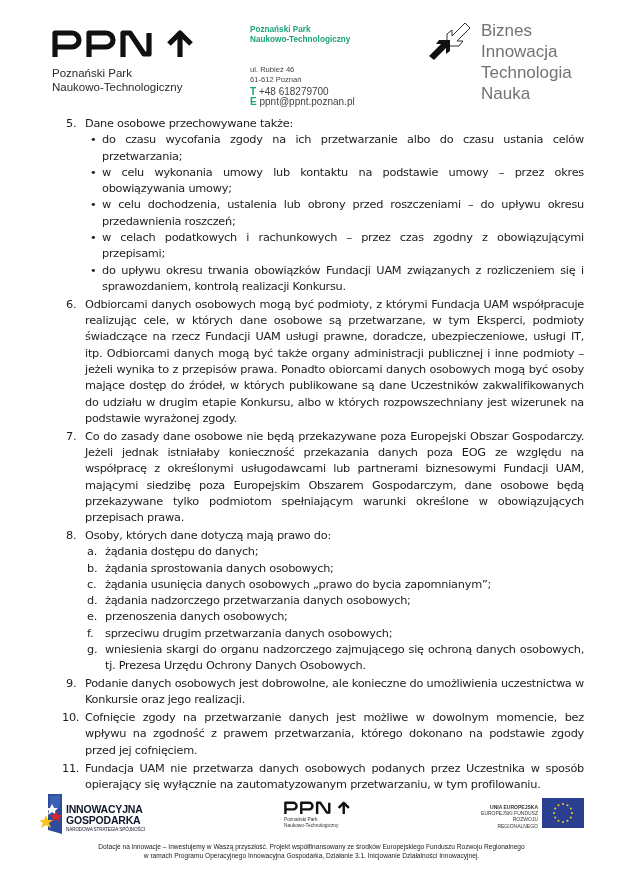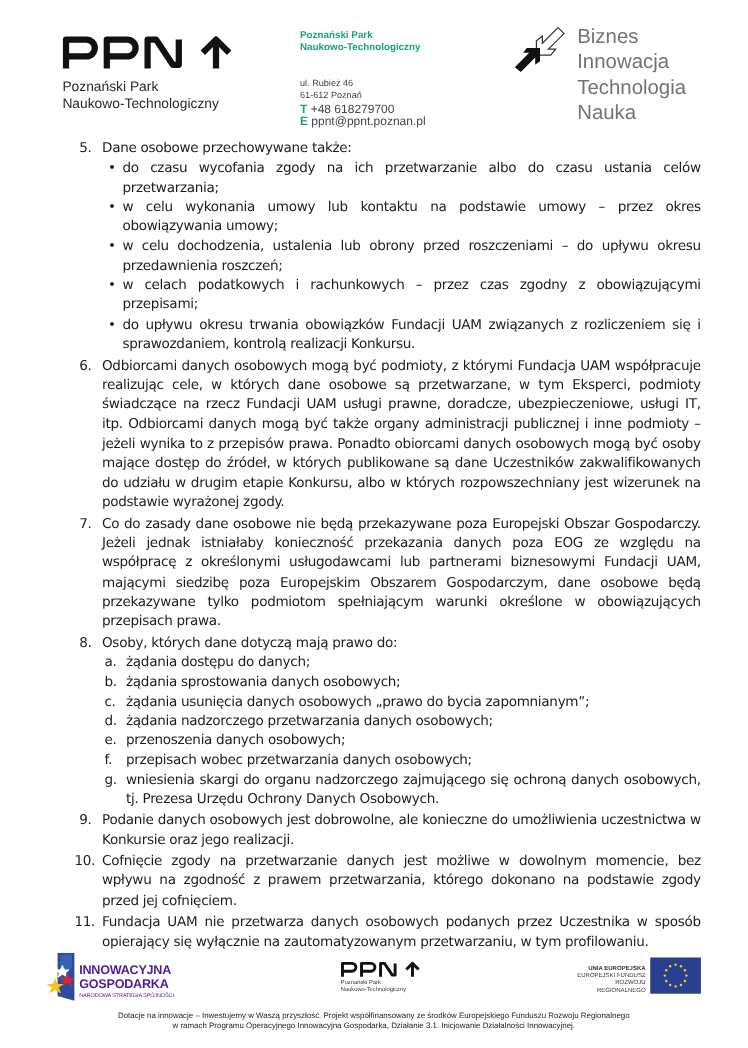--- a/index.html
+++ b/index.html
@@ -31,21 +31,21 @@
   .bullets li { position: relative; padding-left: 17px; text-align: justify; }
   .bullets li .dot { position: absolute; left: 5px; top: 0; }
   .alpha { margin: 0; padding: 0; list-style: none; }
   .alpha li { position: relative; padding-left: 20px; text-align: justify; }
   .alpha li .al { position: absolute; left: 2px; top: 0; }
 
   
   .footer { position: absolute; left: 0; top: 786px; width: 623px; height: 87px; }
   .ig-logo { position: absolute; left: 36px; top: 8px; width: 120px; height: 40px; }
   .ig-flag { position: absolute; left: 0; top: 0; }
-  .ig-text { position: absolute; left: 30px; top: 10px; font-family: "Liberation Sans", sans-serif; color: #4c1d95; }
+  .ig-text { position: absolute; left: 30px; top: 10px; font-family: "Liberation Sans", sans-serif; color: #0f172a; }
   .ig-text .l1 { font-size: 10.5px; font-weight: bold; line-height: 11px; letter-spacing: -0.2px; }
   .ig-text .l3 { font-size: 4.6px; line-height: 7px; letter-spacing: -0.1px; }
   .ppnt-small { position: absolute; left: 284px; top: 14px; }
   .ppnt-small-sub { position: absolute; left: 284px; top: 31px; font-family: "Liberation Sans", sans-serif;
                     font-size: 4.8px; line-height: 6px; color: #333; }
   .eu-text { position: absolute; left: 478px; top: 18px; width: 60px; text-align: right;
              font-family: "Liberation Sans", sans-serif; font-size: 5px; line-height: 6.2px; color: #333; }
   .eu-text .b { font-weight: bold; }
   .eu-flag { position: absolute; left: 542px; top: 12px; width: 42px; height: 30px; background: #2a3f8f; }
   .footer-note { position: absolute; left: 0; top: 56px; width: 623px; text-align: center;
@@ -128,21 +128,21 @@
 
   <div class="item">
     <span class="num">8.</span>
     <span class="txt">Osoby, których dane dotyczą mają prawo do:</span>
     <ol class="alpha">
       <li><span class="al">a.</span><span>żądania dostępu do danych;</span></li>
       <li><span class="al">b.</span><span>żądania sprostowania danych osobowych;</span></li>
       <li><span class="al">c.</span><span>żądania usunięcia danych osobowych „prawo do bycia zapomnianym”;</span></li>
       <li><span class="al">d.</span><span>żądania nadzorczego przetwarzania danych osobowych;</span></li>
       <li><span class="al">e.</span><span>przenoszenia danych osobowych;</span></li>
-      <li><span class="al">f.</span><span>przepisach wobec przetwarzania danych osobowych;</span></li>
+      <li><span class="al">f.</span><span>sprzeciwu drugim przetwarzania danych osobowych;</span></li>
       <li><span class="al">g.</span><span>wniesienia skargi do organu nadzorczego zajmującego się ochroną danych osobowych, tj. Prezesa Urzędu Ochrony Danych Osobowych.</span></li>
     </ol>
   </div>
 
   <div class="item">
     <span class="num">9.</span>
     <span class="txt">Podanie danych osobowych jest dobrowolne, ale konieczne do umożliwienia uczestnictwa w Konkursie oraz jego realizacji.</span>
   </div>
 
   <div class="item">

